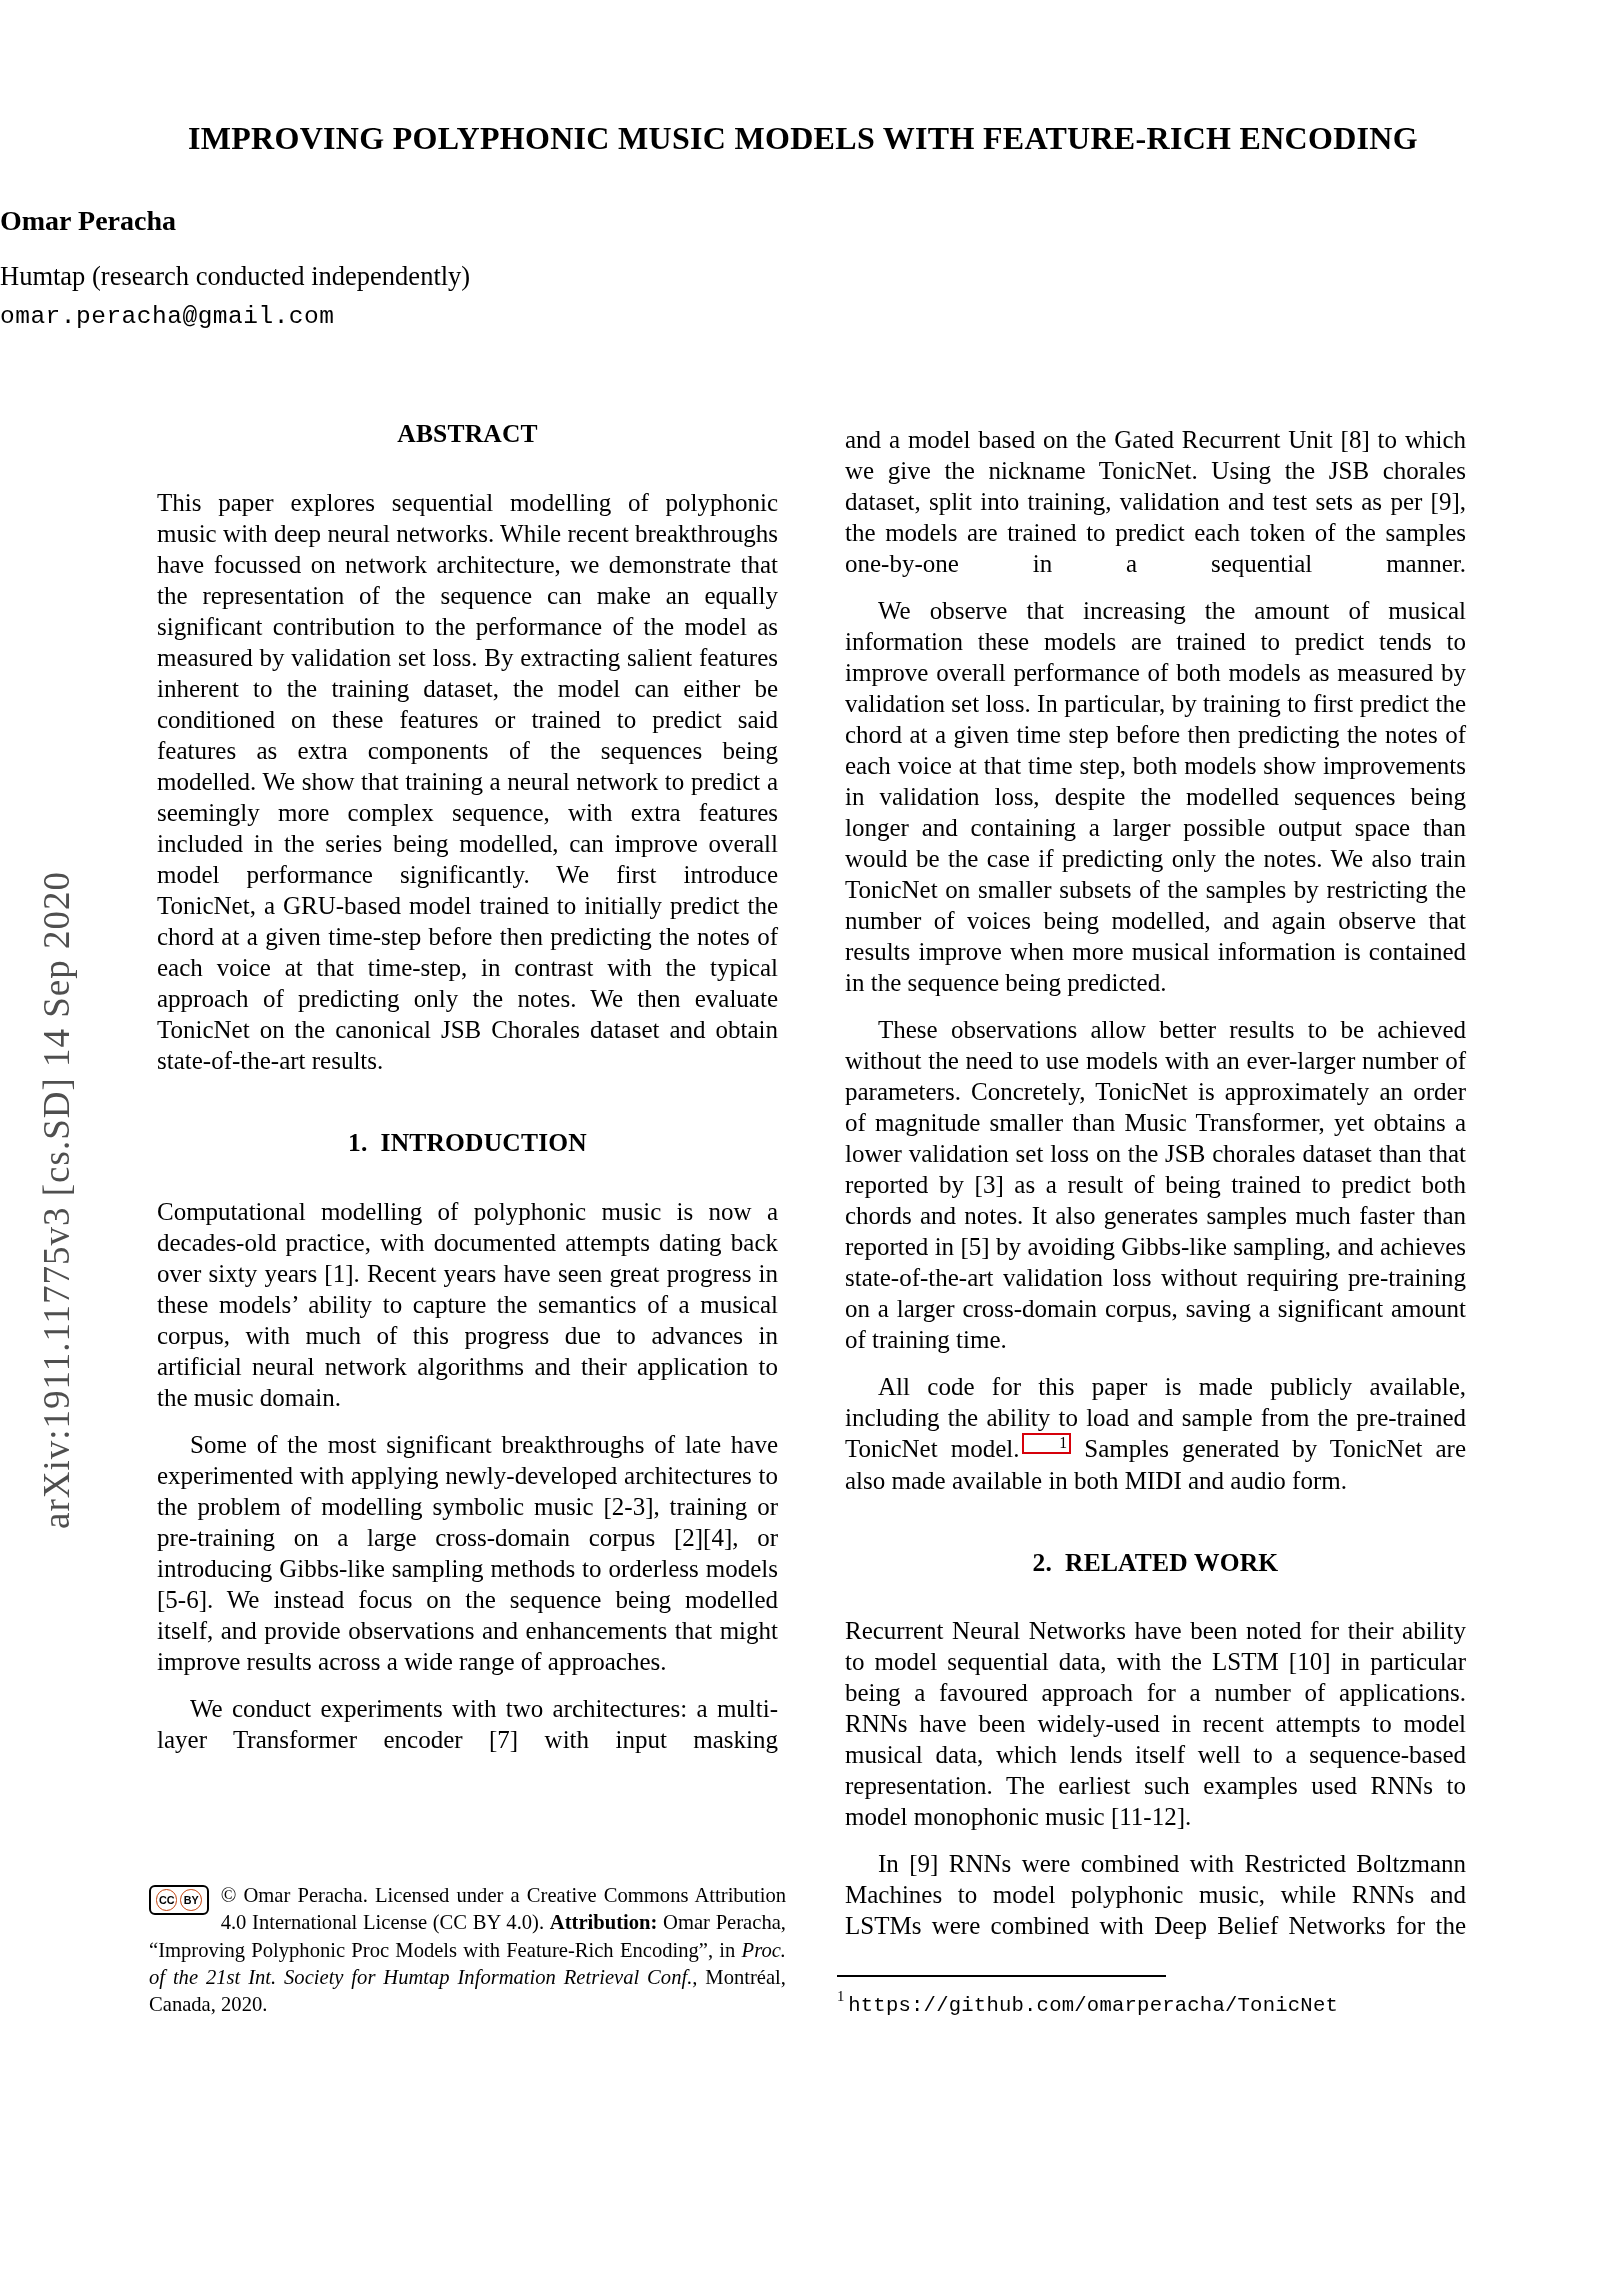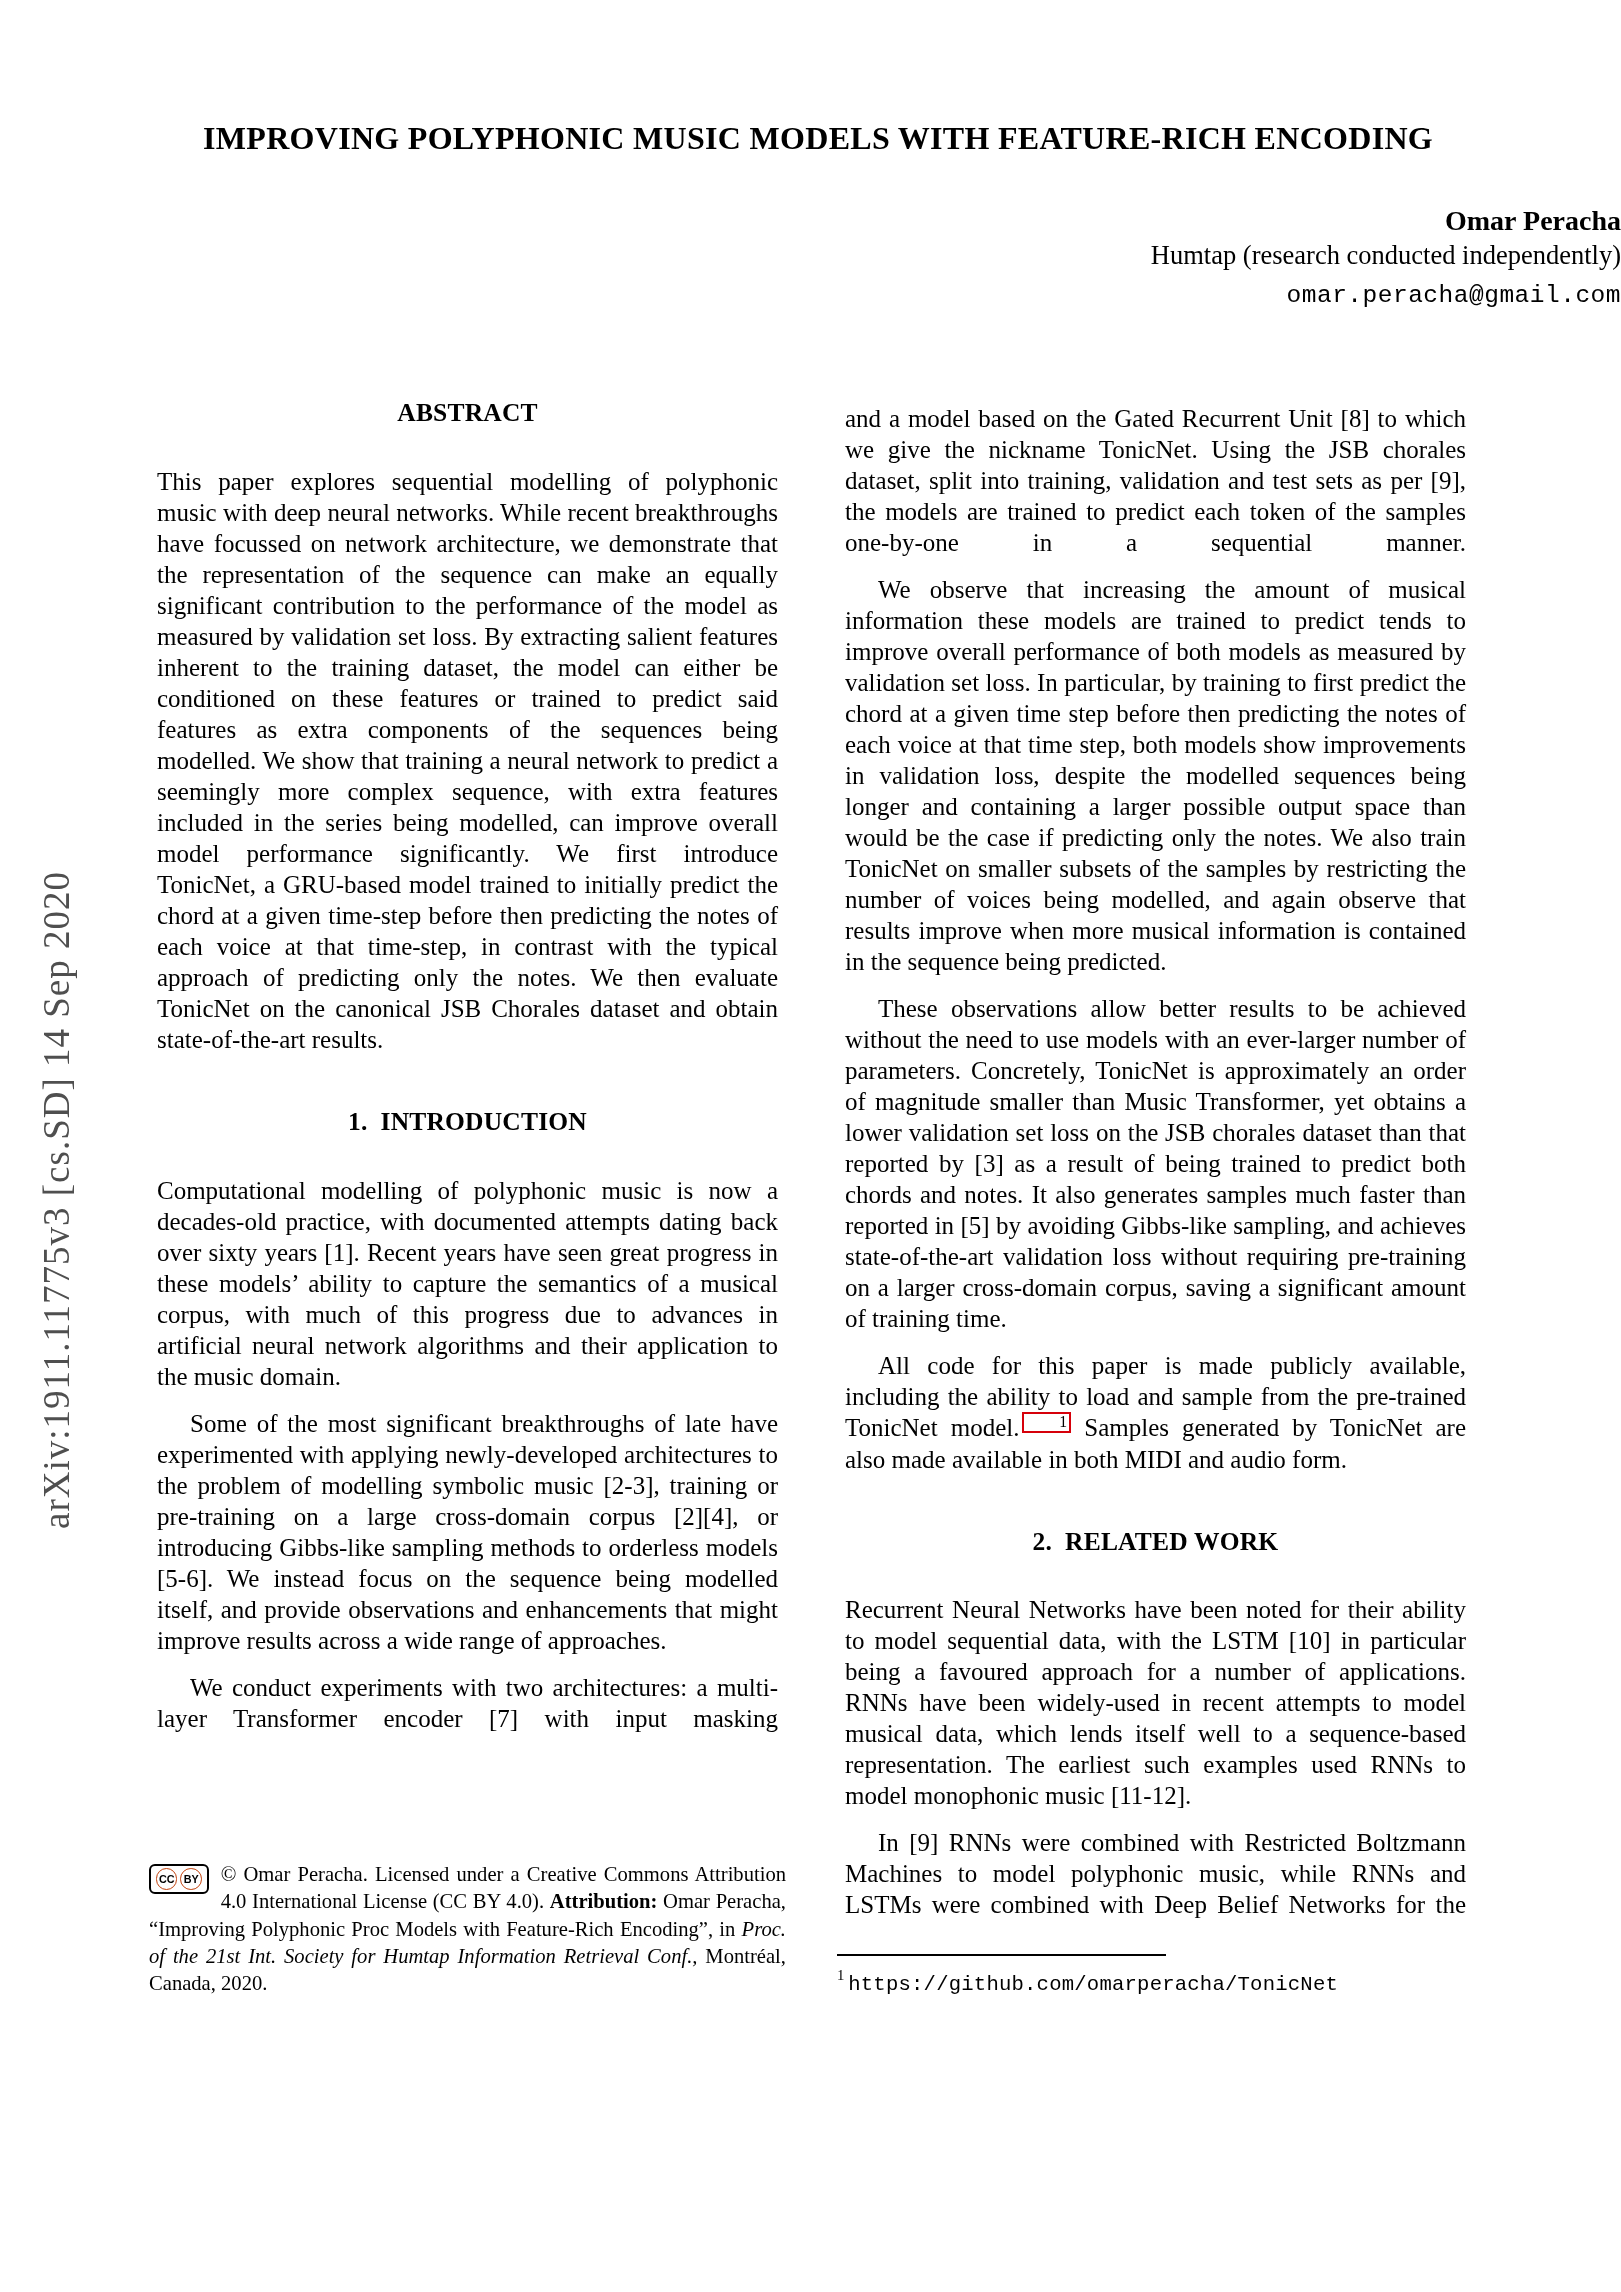--- a/index.html
+++ b/index.html
@@ -18,31 +18,31 @@
     position: absolute;
     top: 1529px; left: 35px;
     transform: rotate(-90deg);
     transform-origin: 0 0;
     white-space: nowrap;
     font-size: 37px;
     letter-spacing: 1px;
     color: #4f4f4f;
   }
 
-  header { padding-top: 118px; text-align: right; }
+  header { padding-top: 118px; text-align: left; }
   .title {
     font-size: 32px;
     font-weight: bold;
     line-height: 1.3;
     max-width: 1245px;
     margin: 0 auto;
     letter-spacing: 0.3px;
   }
   .author { margin-top: 45px; font-size: 28px; font-weight: bold; }
-  .affiliation { margin-top: 3px; font-size: 26.5px; }
+  .affiliation { margin-top: 24px; font-size: 26.5px; }
   .email {
     margin-top: 11.8px;
     font-size: 24.5px;
     font-family: "Liberation Mono", monospace;
     letter-spacing: 0.5px;
   }
 
   .columns {
     display: flex;
     gap: 51px;

